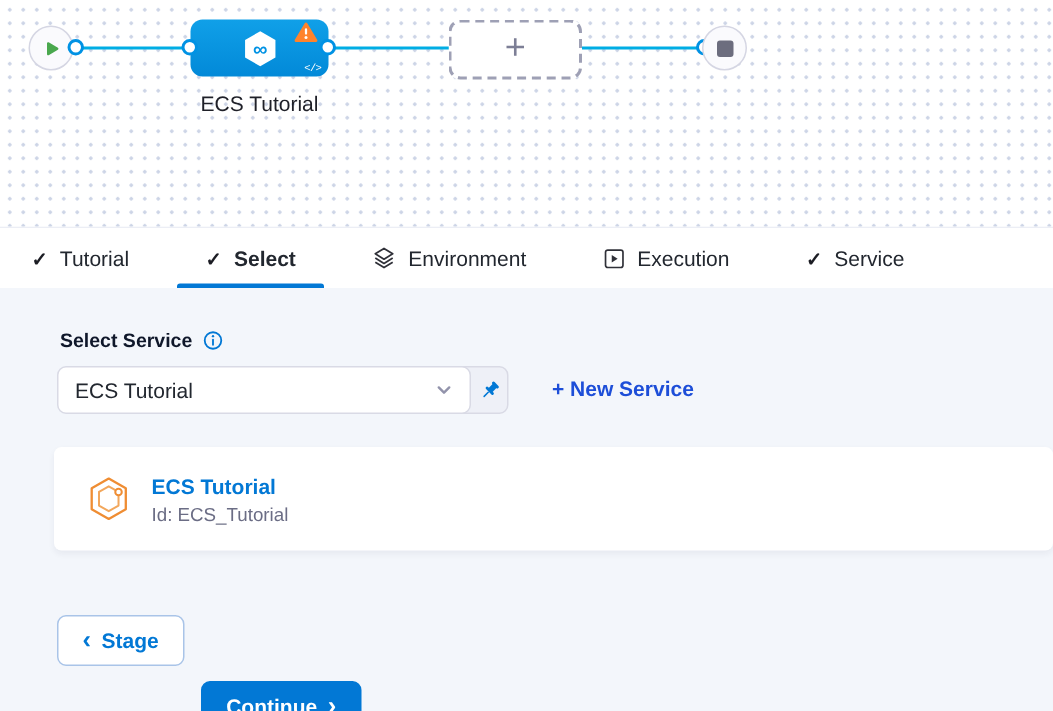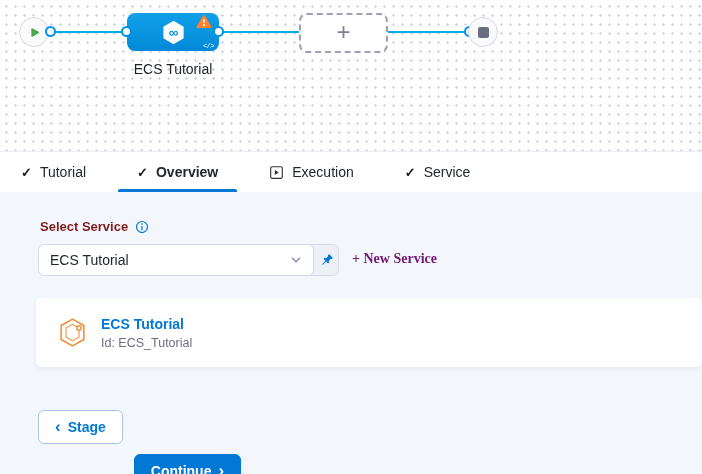--- a/index.html
+++ b/index.html
@@ -36,30 +36,30 @@
   .tab { position: relative; display: flex; align-items: center; gap: 8px;
          padding: 0 19px; margin-right: 13px; font-size: 14px; color: #22272f; cursor: pointer; }
   .tab .tick { font-size: 13px; font-weight: 700; color: #1c1d24; }
   .tab.active { font-weight: 700; }
   .tab.active::after { content: ""; position: absolute; left: 0; right: 0; bottom: 0;
          height: 3px; background: #0278d5; border-radius: 2px 2px 0 0; }
 
   
   .content { position: relative; height: 282px; background: #f3f6fb; }
   .form-label { position: absolute; left: 40px; top: 27px; font-size: 13px; font-weight: 700;
-         color: #7f1d1d; display: flex; align-items: center; gap: 7px; }
+         color: #0f172a; display: flex; align-items: center; gap: 7px; }
   .select-row { position: absolute; left: 38px; top: 52px; display: flex; align-items: center; }
   .select-box { width: 276px; height: 32px; background: #fff; border: 1px solid #d9dae5;
          border-radius: 6px; display: flex; align-items: center; justify-content: space-between;
          padding: 0 11px; font-size: 14px; color: #22272f; position: relative; z-index: 2; cursor: pointer; }
   .pin-btn { width: 31px; height: 32px; margin-left: -6px; padding-left: 5px;
          background: #eef0f7; border: 1px solid #d9dae5; border-radius: 0 6px 6px 0;
          display: flex; align-items: center; justify-content: center; z-index: 1; cursor: pointer; }
-  .new-service { position: absolute; left: 352px; top: 59px; font-size: 14px; font-weight: 700;
-         color: #701a75; cursor: pointer; font-family: Liberation Serif, serif; }
+  .new-service { position: absolute; left: 368px; top: 59px; font-size: 14px; font-weight: 700;
+         color: #1d4ed8; cursor: pointer; }
   .svc-card { position: absolute; left: 36px; top: 106px; width: 666px; height: 69px;
          background: #fff; border-radius: 5px; box-shadow: 0 2px 4px rgba(40,41,61,.06);
          display: flex; align-items: center; padding-left: 22px; cursor: pointer; }
   .svc-text { margin-left: 14px; }
   .svc-title { font-size: 14px; font-weight: 700; color: #0278d5; }
   .svc-id { font-size: 12.5px; color: #6b6d85; margin-top: 4px; }
 
   .footer { position: absolute; left: 38px; top: 218px; display: flex; gap: 11px; }
   .btn { height: 34px; border-radius: 6px; font-size: 14px; font-weight: 700;
          display: flex; align-items: center; gap: 7px; padding: 0 16px; cursor: pointer;
@@ -110,21 +110,29 @@
   </div>
 </div>
 
 <div class="tabbar">
   <div class="tab">
     <span class="tick">✓</span>
     <span>Tutorial</span>
   </div>
   <div class="tab active">
     <span class="tick">✓</span>
-    <span>Overview</span>
+    <span>Select</span>
+  </div>
+  <div class="tab">
+    <svg width="16" height="16" viewBox="0 0 16 16" fill="none" stroke="#2f3038" stroke-width="1.15" stroke-linejoin="round">
+      <path d="M8 1.6 L13.8 5.2 L8 8.8 L2.2 5.2 Z"></path>
+      <path d="M13.8 8 L8 11.6 L2.2 8"></path>
+      <path d="M13.8 10.8 L8 14.4 L2.2 10.8"></path>
+    </svg>
+    <span>Environment</span>
   </div>
   <div class="tab">
     <svg width="15" height="15" viewBox="0 0 16 16" fill="none" stroke="#2f3038" stroke-width="1.2">
       <rect x="1.8" y="1.8" width="12.4" height="12.4" rx="1.6"></rect>
       <path d="M6.2 5.4 L10.4 8 L6.2 10.6 Z" fill="#2f3038" stroke="none"></path>
     </svg>
     <span>Execution</span>
   </div>
   <div class="tab">
     <span class="tick">✓</span>

